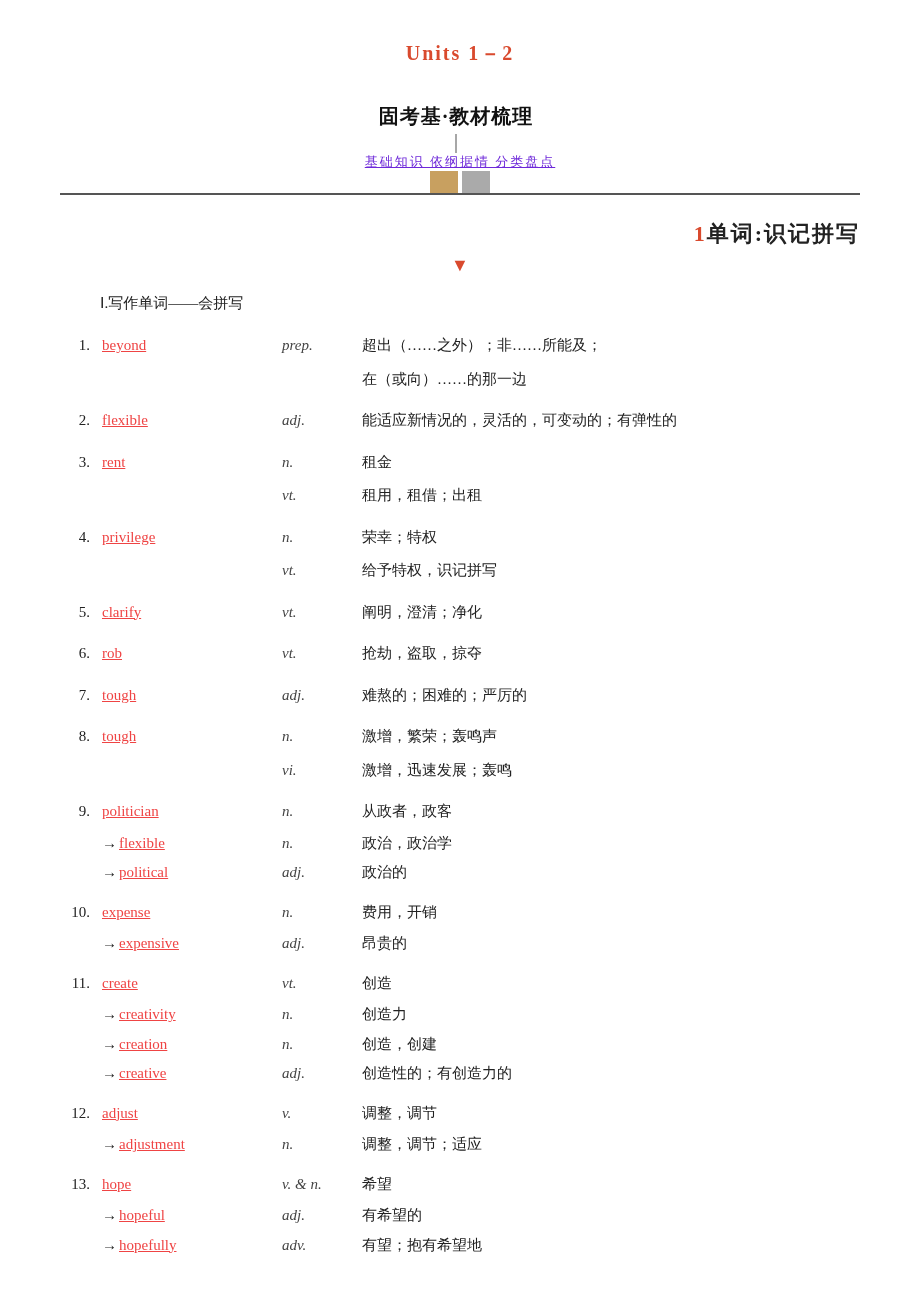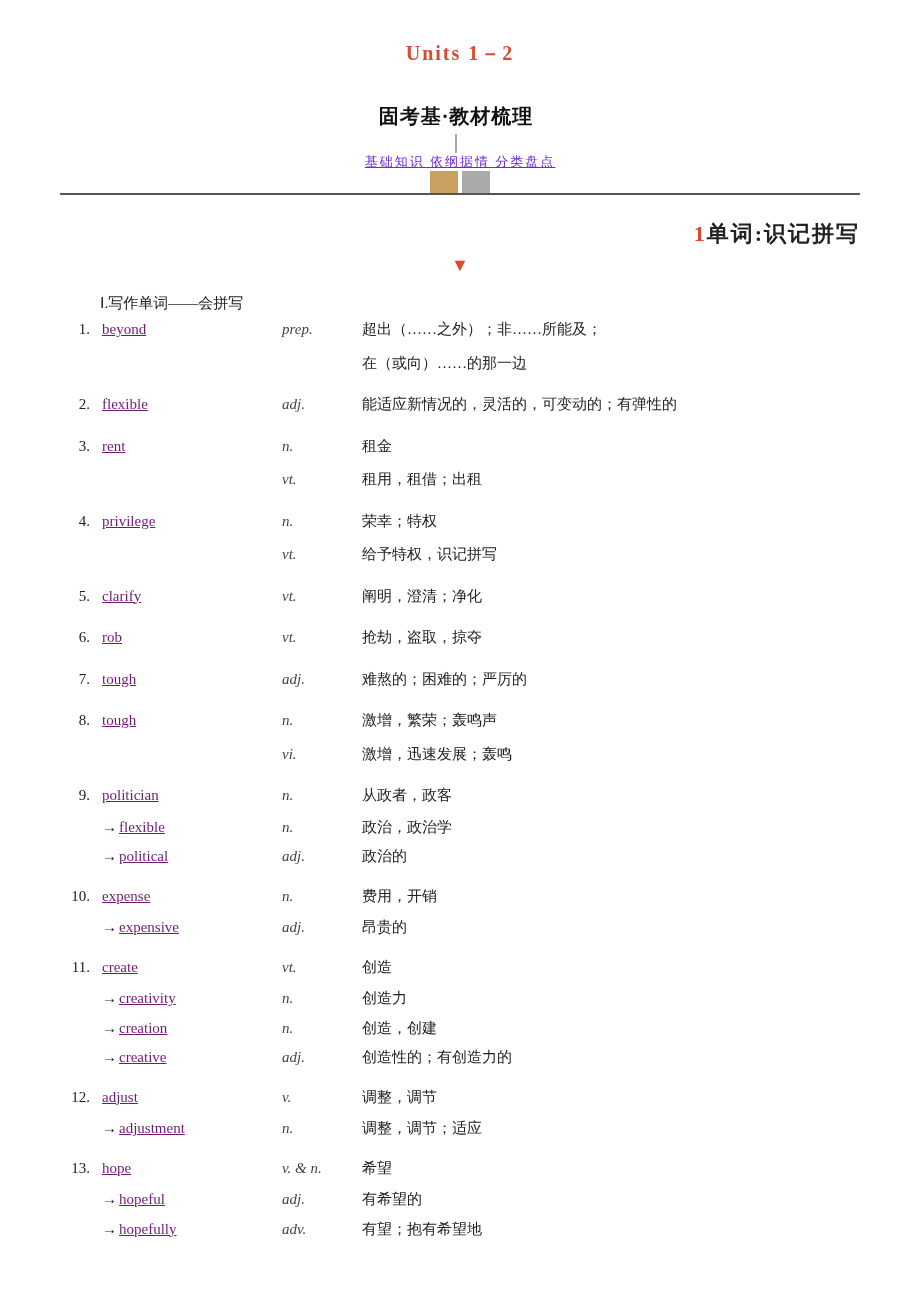--- a/index.html
+++ b/index.html
@@ -80,20 +80,21 @@
     .vocab-arrow {
       text-align: center;
       color: #d94a2e;
       font-size: 18px;
       margin-bottom: 18px;
     }
 
     .subsection-title {
       font-size: 15px;
       font-weight: normal;
+      margin-bottom: 16px;
       margin-left: 40px;
     }
 
     .word-table {
       width: 100%;
       border-collapse: collapse;
     }
 
     .word-table td {
       padding: 4px 6px;
@@ -119,21 +120,21 @@
       color: #444;
       margin-left: 16px;
     }
 
     .col-meaning {
       color: #222;
     }
 
     .word-link {
       text-decoration: underline;
-      color: #701a75;
+      color: #ef4444;
     }
 
     .derived-row td {
       padding-top: 2px;
       padding-bottom: 2px;
     }
 
     .indent-word {
       padding-left: 20px;
     }

